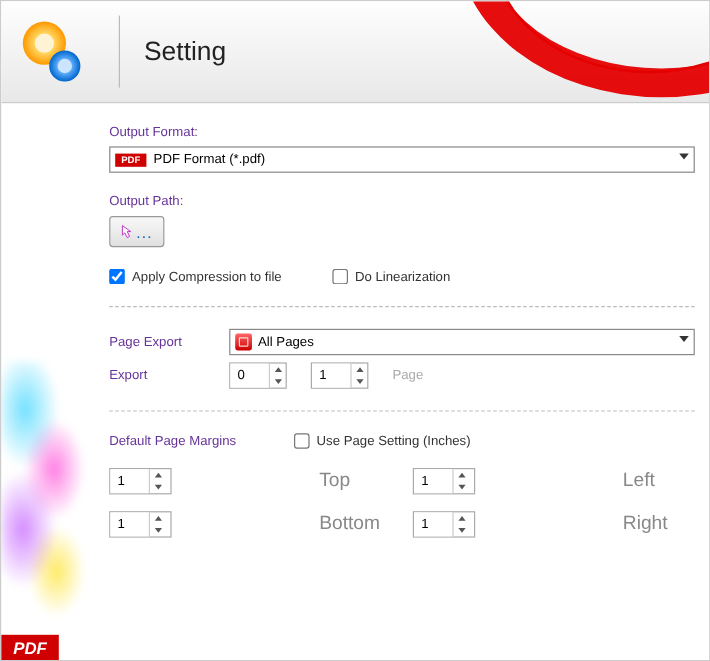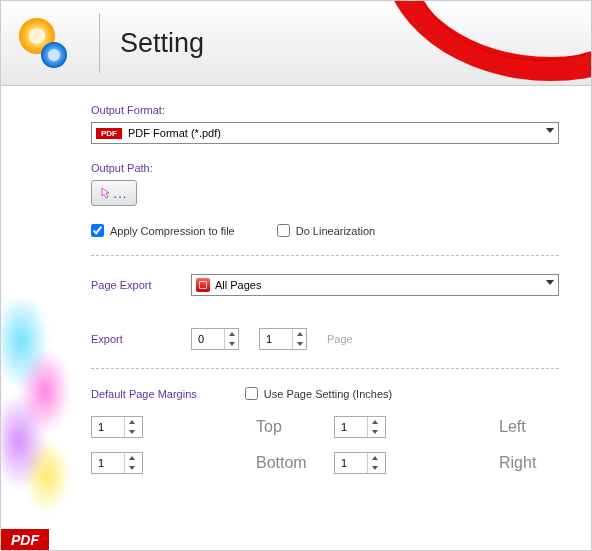--- a/index.html
+++ b/index.html
@@ -4,42 +4,42 @@
 <style>
 * { box-sizing: border-box; margin: 0; padding: 0; }
 body { font-family: Tahoma, Arial, sans-serif; font-size: 11px; background: #fff; width: 592px; height: 551px; overflow: hidden; position: relative; border: 1px solid #ccc; }
 .header { height: 85px; background: linear-gradient(#fefefe, #e8e8e8); border-bottom: 1px solid #ccc; display: flex; align-items: center; padding-left: 18px; position: relative; overflow: hidden; }
 .header-icon { width: 50px; height: 50px; margin-right: 30px; position: relative; }
 .gear-big { position: absolute; width: 36px; height: 36px; background: radial-gradient(circle, #ffd966 30%, #ff9900 70%); border-radius: 50%; top: 0; left: 0; }
 .gear-big::before { content: ""; position: absolute; inset: 10px; background: #fff3d6; border-radius: 50%; }
 .gear-small { position: absolute; width: 26px; height: 26px; background: radial-gradient(circle, #66b3ff 30%, #0066cc 70%); border-radius: 50%; bottom: 0; right: 2px; }
 .gear-small::before { content: ""; position: absolute; inset: 7px; background: #cce5ff; border-radius: 50%; }
 .vdiv { width: 1px; height: 60px; background: #bbb; margin-right: 20px; }
-.title { font-size: 27px; color: #222; font-weight: normal; }
+.title { font-size: 22px; color: #222; font-weight: normal; }
 .swoosh { position: absolute; right: -60px; top: -60px; width: 360px; height: 220px; }
 .swoosh .ring1 { position: absolute; width: 340px; height: 260px; border: 24px solid #e40000; border-radius: 50%; right: -70px; top: -120px; opacity: 0.95; }
 .swoosh .ring2 { position: absolute; width: 260px; height: 200px; border: 2px solid #e40000; border-radius: 50%; right: -20px; top: -80px; }
-.content { padding: 18px 32px 18px 90px; position: relative; }
+.content { padding: 18px 12px 18px 90px; position: relative; }
 .label { color: #663399; font-size: 11px; margin-bottom: 6px; display: block; }
 .row { margin-bottom: 18px; }
 .select, .textin { width: 100%; border: 1px solid #888; height: 22px; font-size: 11px; padding: 2px 4px; background: #fff; position: relative; }
 .select { display: flex; align-items: center; cursor: pointer; }
 .select .dd { position: absolute; right: 4px; top: 5px; border-left: 4px solid transparent; border-right: 4px solid transparent; border-top: 5px solid #333; }
 .pdf-badge { background: #d00000; color: #fff; font-size: 8px; font-weight: bold; padding: 1px 5px; margin-right: 6px; }
 .pdf-icon { width: 14px; height: 14px; background: linear-gradient(#ff6666, #cc0000); border-radius: 2px; margin-right: 5px; display: inline-block; position: relative; }
 .pdf-icon::after { content: ""; position: absolute; inset: 3px; border: 1px solid rgba(255,255,255,0.8); border-radius: 1px; }
 .pathrow { display: flex; gap: 10px; align-items: center; }
 .pathrow .textin { flex: 1; }
 .browse-btn { width: 46px; height: 26px; background: linear-gradient(#f8f8f8, #e0e0e0); border: 1px solid #999; border-radius: 3px; cursor: pointer; display: flex; align-items: center; justify-content: center; color: #0066cc; font-size: 13px; letter-spacing: 1px; }
 .browse-btn svg { width: 12px; height: 12px; margin-right: 1px; }
 .checks { display: flex; gap: 42px; margin: 10px 0 18px; }
 .chk { display: flex; align-items: center; gap: 6px; color: #333; }
 .chk input { width: 13px; height: 13px; }
 hr.dash { border: none; border-top: 1px dashed #bbb; margin: 6px 0 18px; }
-.pe-row { display: flex; align-items: center; gap: 20px; margin-bottom: 32px; }
+.pe-row { display: flex; align-items: center; gap: 20px; margin-bottom: 6px; }
 .pe-row .label { margin: 0; min-width: 80px; }
 .pe-select { flex: 1; border: 1px solid #888; height: 22px; display: flex; align-items: center; padding: 0 4px; position: relative; cursor: pointer; }
 .pe-select .dd { position: absolute; right: 4px; top: 5px; border-left: 4px solid transparent; border-right: 4px solid transparent; border-top: 5px solid #333; }
 .export-row { display: flex; align-items: center; gap: 20px; margin-bottom: 18px; }
 .spin { display: inline-flex; align-items: center; border: 1px solid #aaa; height: 22px; background: #fff; }
 .spin input { width: 32px; border: none; text-align: left; padding-left: 6px; font-size: 11px; height: 100%; outline: none; }
 .spin .arrows { width: 14px; height: 100%; display: flex; flex-direction: column; border-left: 1px solid #ccc; }
 .spin .up, .spin .down { flex: 1; display: flex; align-items: center; justify-content: center; cursor: pointer; }
 .spin .up::before { content: ""; border-left: 3px solid transparent; border-right: 3px solid transparent; border-bottom: 4px solid #555; }
 .spin .down::before { content: ""; border-left: 3px solid transparent; border-right: 3px solid transparent; border-top: 4px solid #555; }

